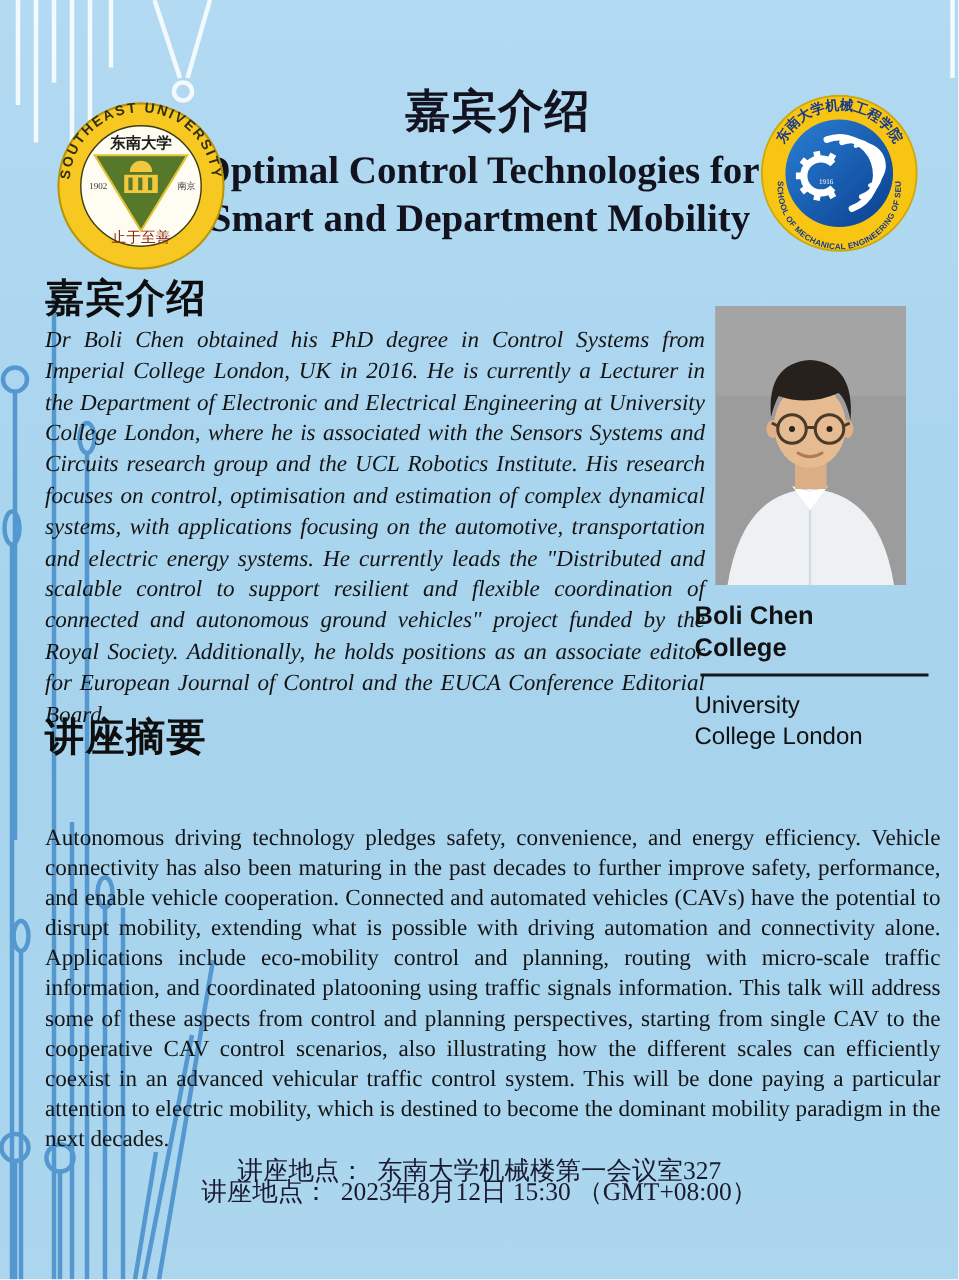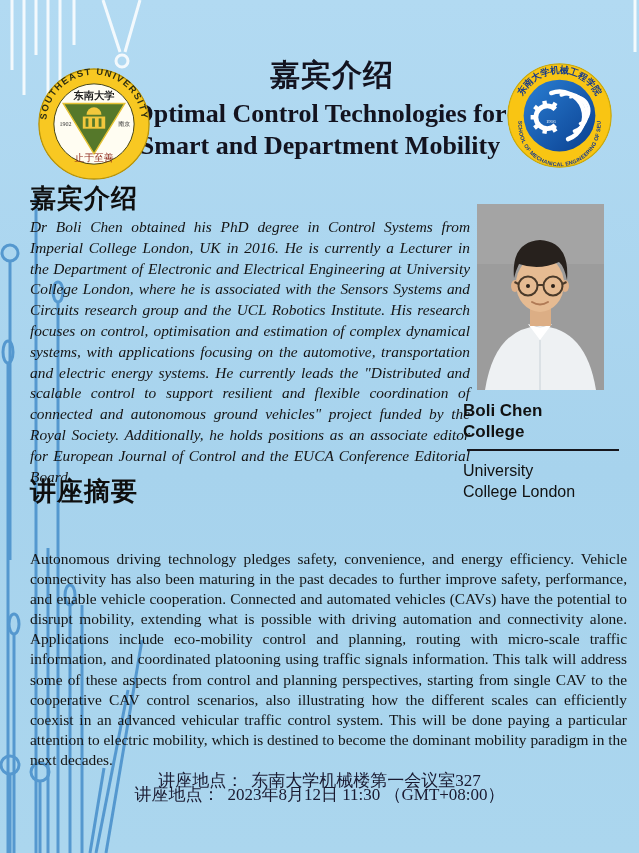--- a/index.html
+++ b/index.html
@@ -187,21 +187,21 @@
     <div class="speaker-affil">
       <div>University</div>
       <div>College London</div>
     </div>
   </div>
 
   <div class="abs section-heading h-abstract">讲座摘要</div>
   <div class="abs abstract">Autonomous driving technology pledges safety, convenience, and energy efficiency. Vehicle connectivity has also been maturing in the past decades to further improve safety, performance, and enable vehicle cooperation. Connected and automated vehicles (CAVs) have the potential to disrupt mobility, extending what is possible with driving automation and connectivity alone. Applications include eco-mobility control and planning, routing with micro-scale traffic information, and coordinated platooning using traffic signals information. This talk will address some of these aspects from control and planning perspectives, starting from single CAV to the cooperative CAV control scenarios, also illustrating how the different scales can efficiently coexist in an advanced vehicular traffic control system. This will be done paying a particular attention to electric mobility, which is destined to become the dominant mobility paradigm in the next decades.</div>
 
   <div class="abs event-row event-time">
-    <span class="lbl">讲座地点：</span><span>2023年8月12日 11:30 （GMT+08:00）</span>
+    <span class="lbl">讲座地点：</span><span>2023年8月12日 15:30 （GMT+08:00）</span>
   </div>
   <div class="abs event-row event-place">
     <span class="lbl">讲座地点：</span><span>东南大学机械楼第一会议室327</span>
   </div>
   <div class="abs event-row event-host">
     <span class="lbl">主办单位：</span><span>东南大学机械工程学院、江苏省智能电动运载装备工程研究中心</span>
   </div>
 
 </div>
 

